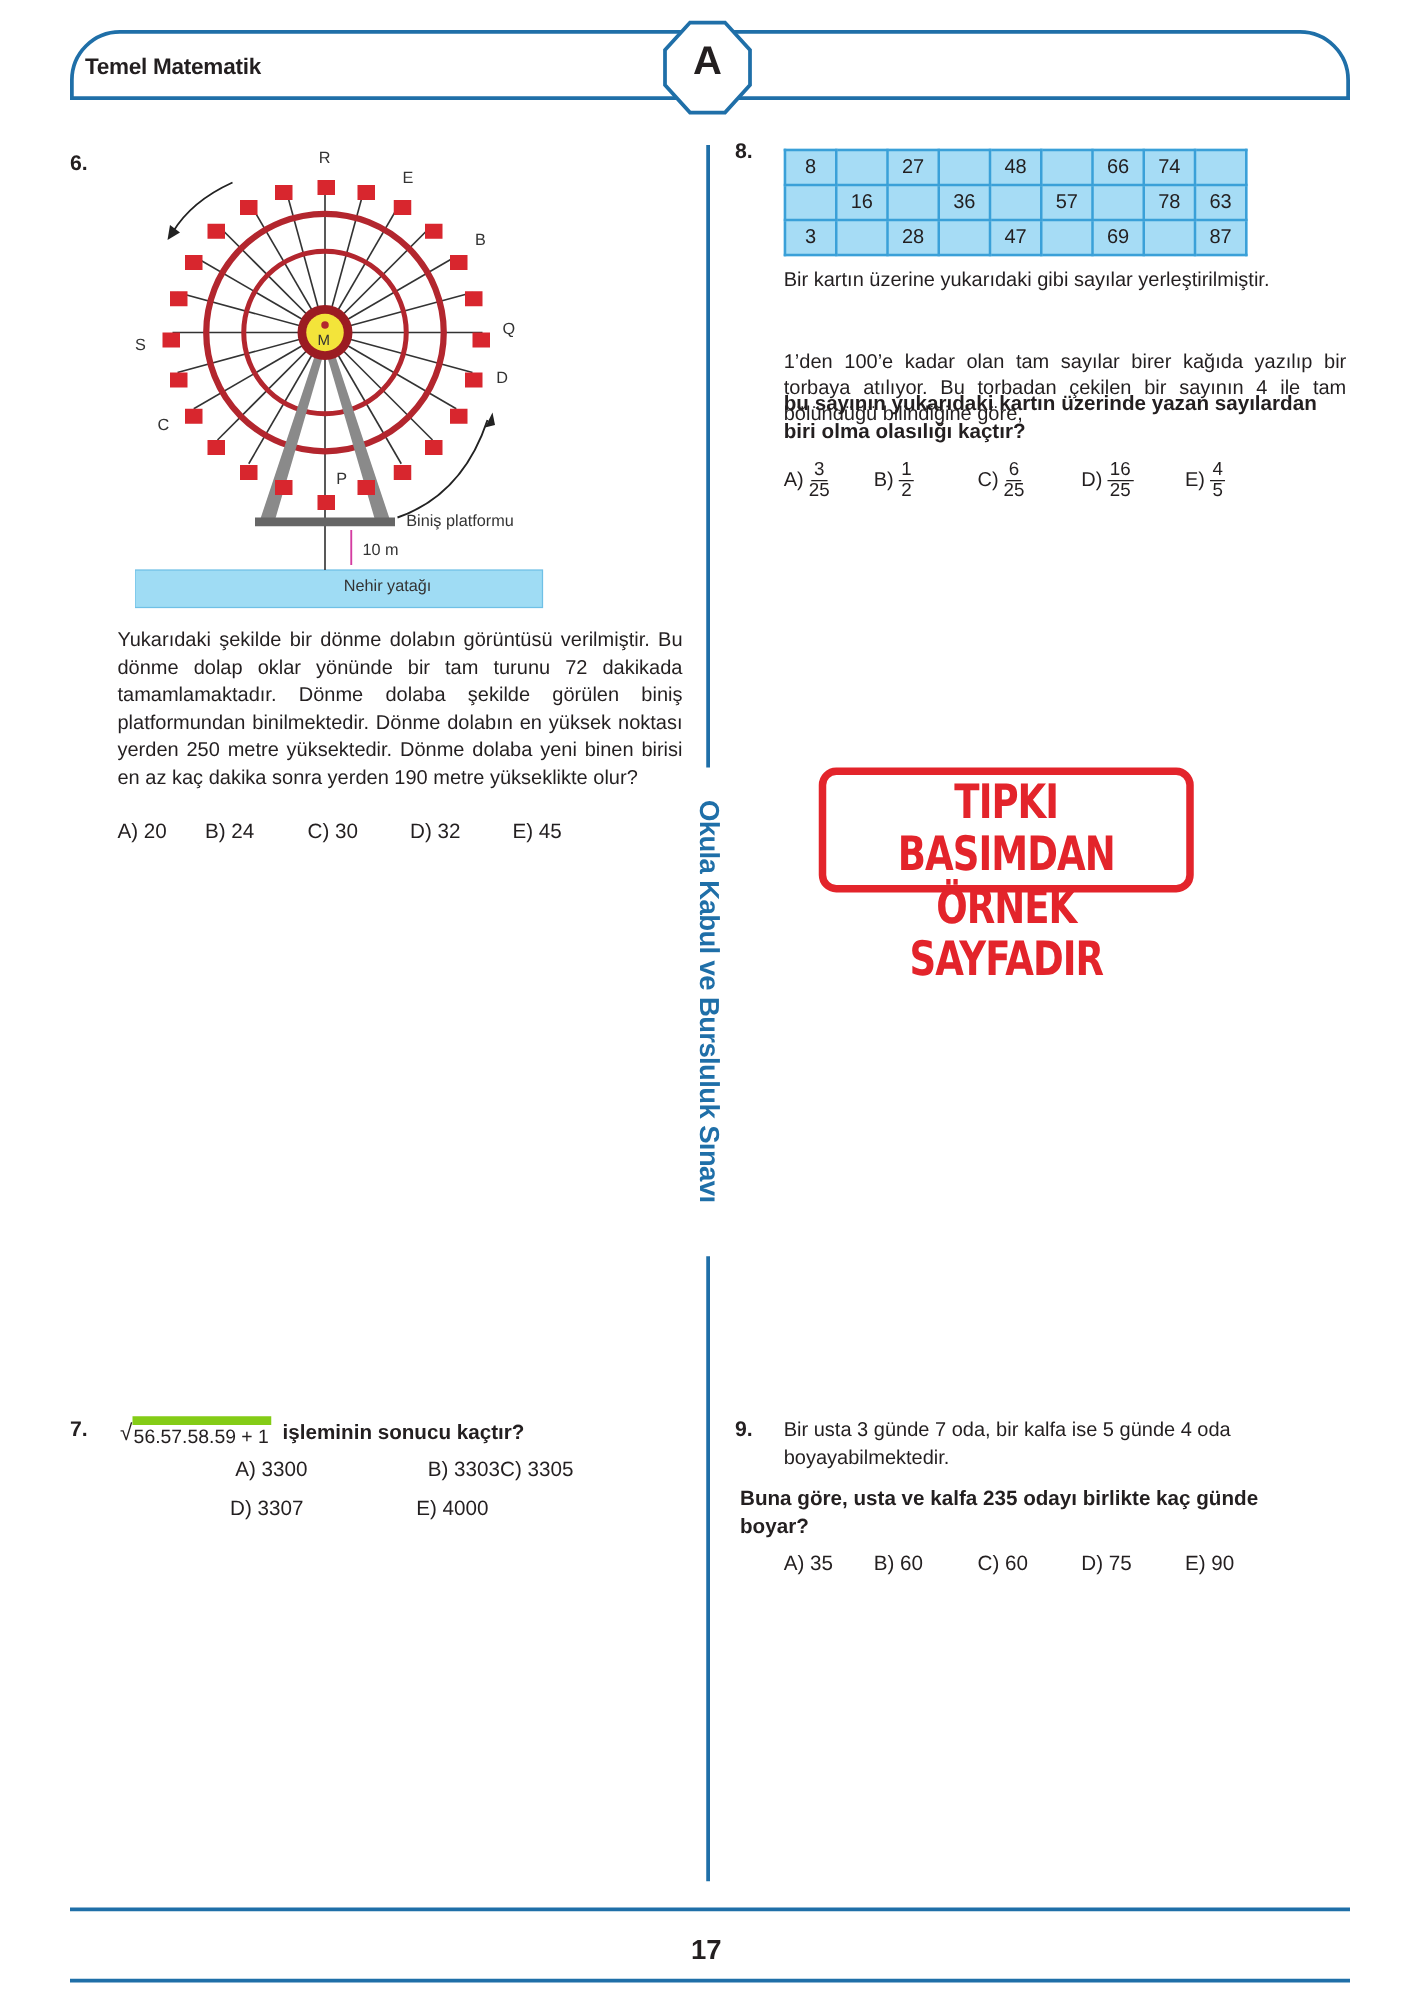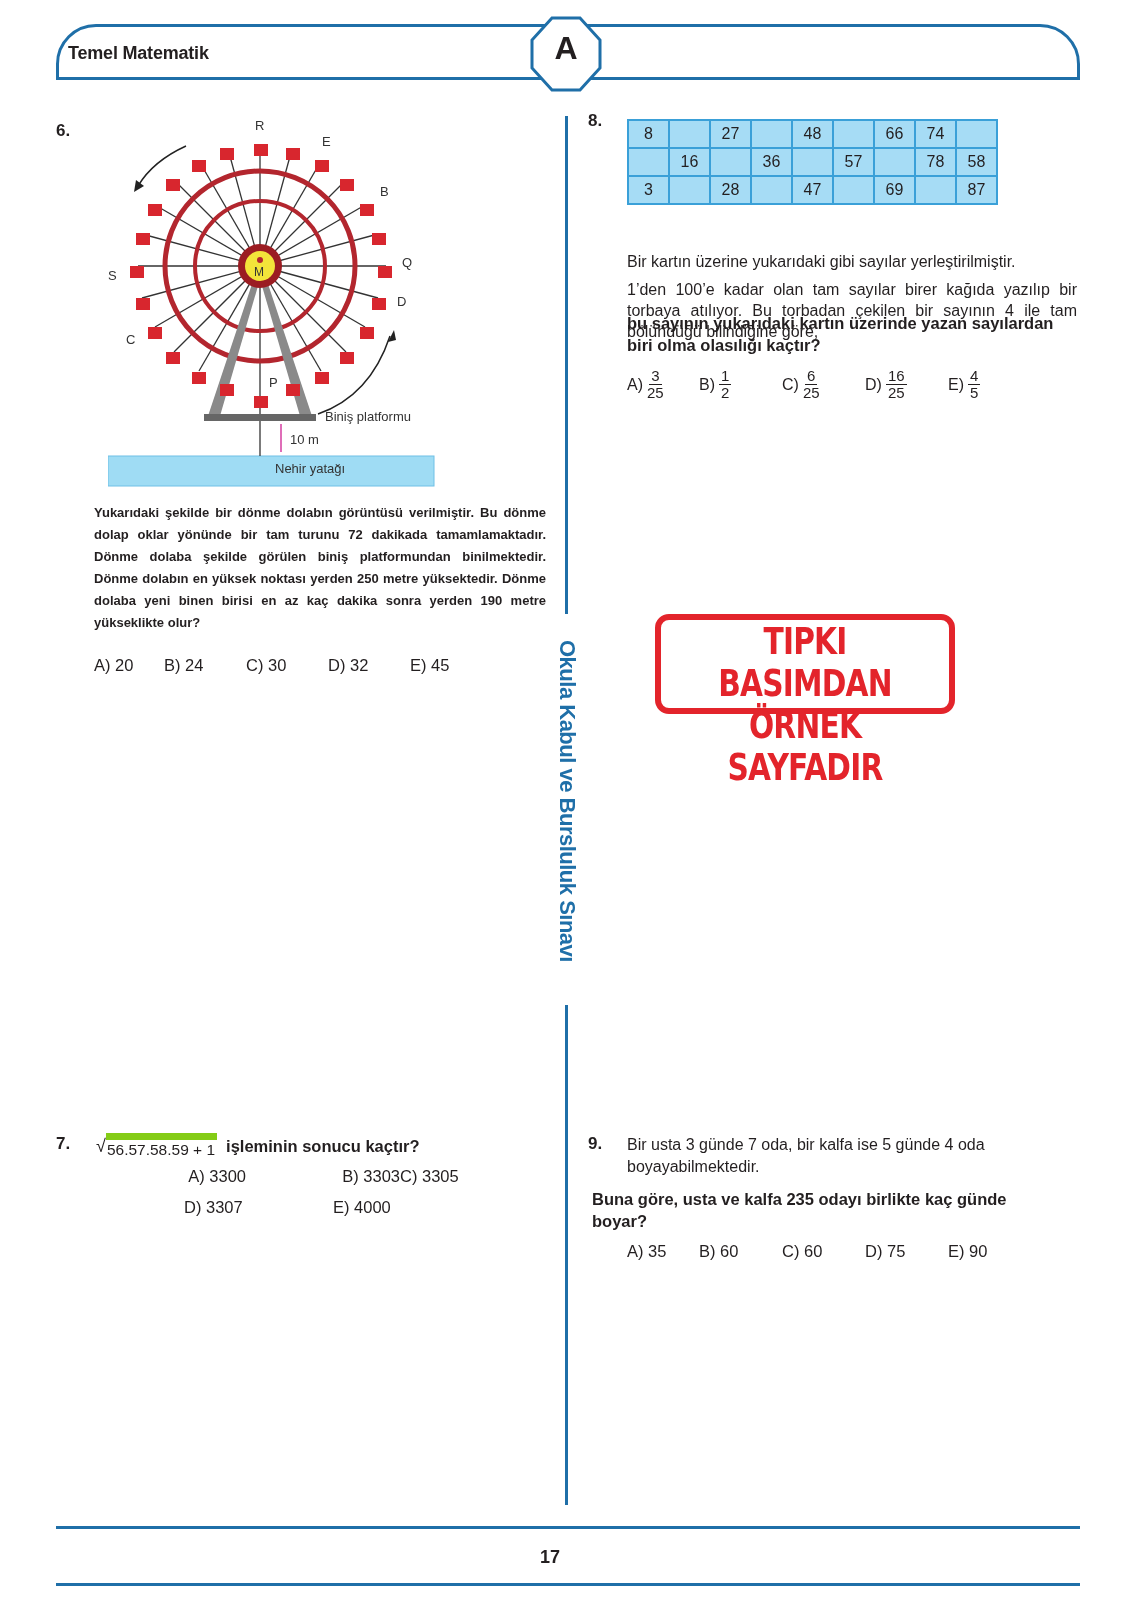--- a/index.html
+++ b/index.html
@@ -23,41 +23,41 @@
   .vertical-text span { position:absolute; left:-14px; top:0; transform-origin:0 0;
     transform:rotate(90deg) translate(0,-28px); white-space:nowrap; color:#1f6fa8;
     font-weight:bold; font-size:22px; letter-spacing:-0.5px; }
 
   .q-num { font-size:17px; font-weight:bold; }
   .text { font-size:16px; line-height:22px; }
   .bold { font-weight:bold; }
 
   
   .ferris { left:108px; top:116px; width:340px; height:378px; }
-  .q6-text { left:94px; top:502px; width:452px; font-size:13px; line-height:22px; font-weight:bold; text-align:justify; }
+  .q6-text { left:94px; top:502px; width:452px; font-size:16px; line-height:22px; font-weight:normal; text-align:justify; }
   .choices { display:flex; font-size:16.5px; }
 
   
   .card-table { left:627px; top:119px; border-collapse:collapse; background:#a6dcf5; }
   .card-table td { width:39px; height:26px; border:2px solid #3aa0d8; text-align:center;
     font-size:16px; padding:0; }
 
   .frac { display:inline-flex; flex-direction:column; align-items:center; vertical-align:middle;
     font-size:15px; line-height:16px; margin-left:4px; }
   .frac .num { border-bottom:1px solid #231f20; padding:0 2px; }
 
   
   .stamp { left:655px; top:614px; width:300px; height:100px; border:6px solid #e3242b;
     border-radius:14px; box-sizing:border-box; color:#e3242b; text-align:center;
     font-weight:bold; font-family:"DejaVu Sans", sans-serif; }
   .stamp div { font-size:38px; line-height:42px; transform:scaleX(0.78); letter-spacing:-1px; }
 
   
   .footer-line { left:56px; width:1024px; height:3px; background:#1f6fa8; }
-  .page-num { left:540px; top:1547px; width:50px; font-size:18px; font-weight:bold; }
+  .page-num { left:540px; top:1547px; width:50px; text-align:center; font-size:22px; font-weight:bold; }
 </style>
 </head>
 <body>
 
 <div class="abs header-box"></div>
 <div class="abs header-title">Temel Matematik</div>
 <div class="abs booklet-badge">
   <svg viewBox="0 0 72 76">
       <polygon points="22,2 50,2 70,24 70,52 50,74 22,74 2,52 2,24" fill="#fff" stroke="#1f6fa8" stroke-width="3"></polygon>
     </svg>
@@ -201,36 +201,36 @@
   </tr>
   <tr>
     <td></td>
         <td>16</td>
         <td></td>
         <td>36</td>
         <td></td>
         <td>57</td>
         <td></td>
         <td>78</td>
-        <td>58</td>
+        <td>63</td>
   </tr>
   <tr>
     <td>3</td>
         <td></td>
         <td>28</td>
         <td></td>
         <td>47</td>
         <td></td>
         <td>69</td>
         <td></td>
         <td>87</td>
   </tr>
 </tbody>
   </table>
-<div class="abs text" style="left:627px;top:214px;width:450px;margin-top:37px;">Bir kartın üzerine yukarıdaki gibi sayılar yerleştirilmiştir.</div>
+<div class="abs text" style="left:627px;top:214px;width:450px;">Bir kartın üzerine yukarıdaki gibi sayılar yerleştirilmiştir.</div>
 <div class="abs text" style="left:627px;top:240px;width:450px;text-align:justify;line-height:21px;margin-top:39px;">1’den 100’e kadar olan tam sayılar birer kağıda yazılıp bir torbaya atılıyor. Bu torbadan çekilen bir sayının 4 ile tam bölündüğü bilindiğine göre,</div>
 <div class="abs text bold" style="left:627px;top:312px;width:450px;font-size:16.5px;">bu sayının yukarıdaki kartın üzerinde yazan sayılardan biri olma olasılığı kaçtır?</div>
 <div class="abs choices" style="left:627px;top:368px;font-size:16px;align-items:center;">
   <span style="width:72px;display:flex;align-items:center;">
       <span>A)</span>
       <span class="frac">
         <span class="num">3</span>
         <span>25</span>
       </span>
     </span>

